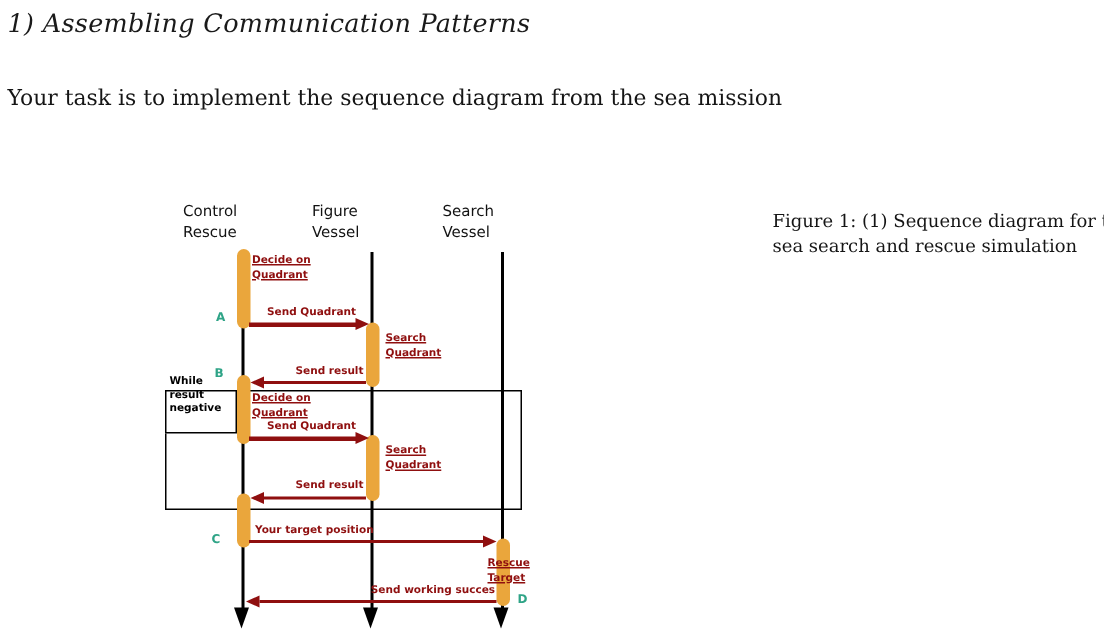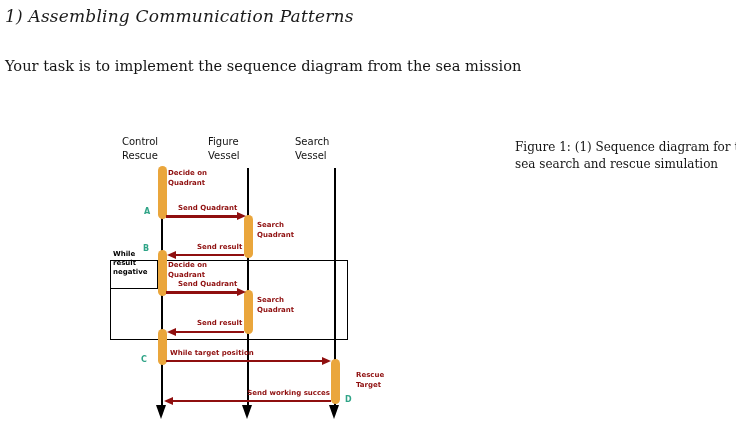--- a/index.html
+++ b/index.html
@@ -61,20 +61,21 @@
     border-top:4.5px solid transparent; border-bottom:4.5px solid transparent;
     border-right:9px solid var(--message, #8F0F0F);
   }
   .msg-label {
     position:absolute; white-space:nowrap;
     font:bold 7px "DejaVu Sans", sans-serif; color:var(--message, #8F0F0F);
   }
   .act-label {
     position:absolute; font:bold 7px/9.5px "DejaVu Sans", sans-serif;
     color:var(--message, #8F0F0F);
+    text-decoration:underline;
   }
   .marker {
     position:absolute; font:bold 8px "DejaVu Sans", sans-serif;
     color:var(--marker, #2FA487);
   }
 </style>
 </head>
 <body>
 
 <div class="canvas">
@@ -134,30 +135,30 @@
     <div class="marker" style="left:143px; top:244px">B</div>
 
     <div class="msg-label" style="left:178px; top:280px">Send Quadrant</div>
     <div class="msg-line" style="left:166px; top:291.2px; width:72px"></div>
     <div class="head-r" style="left:237px; top:288px"></div>
 
     <div class="msg-label" style="left:197px; top:319px">Send result</div>
     <div class="msg-line" style="left:175px; top:330.7px; width:69px"></div>
     <div class="head-l" style="left:167px; top:327.5px"></div>
 
-    <div class="msg-label" style="left:170px; top:348.5px">While target position</div>
+    <div class="msg-label" style="left:170px; top:348.5px">Your target position</div>
     <div class="msg-line" style="left:166px; top:359.7px; width:156px"></div>
     <div class="head-r" style="left:322px; top:356.5px"></div>
     <div class="marker" style="left:141px; top:355px">C</div>
 
     <div class="msg-label" style="right:406px; top:388.5px">Send working succes</div>
     <div class="msg-line" style="left:173px; top:399.7px; width:158px"></div>
     <div class="head-l" style="left:164px; top:396.5px"></div>
     <div class="marker" style="left:345px; top:395px">D</div>
 
     <div class="act-label" style="left:168px; top:169px; width:55px">Decide on Quadrant</div>
     <div class="act-label" style="left:257px; top:221px; width:50px">Search Quadrant</div>
     <div class="act-label" style="left:168px; top:261px; width:55px">Decide on Quadrant</div>
     <div class="act-label" style="left:257px; top:296px; width:50px">Search Quadrant</div>
-    <div class="act-label" style="left:356px; top:371px; width:42px">Rescue Target</div>
+    <div class="act-label" style="left:325px; top:371px; width:42px">Rescue Target</div>
 
   </div>
 </div>
 
 </body></html>

